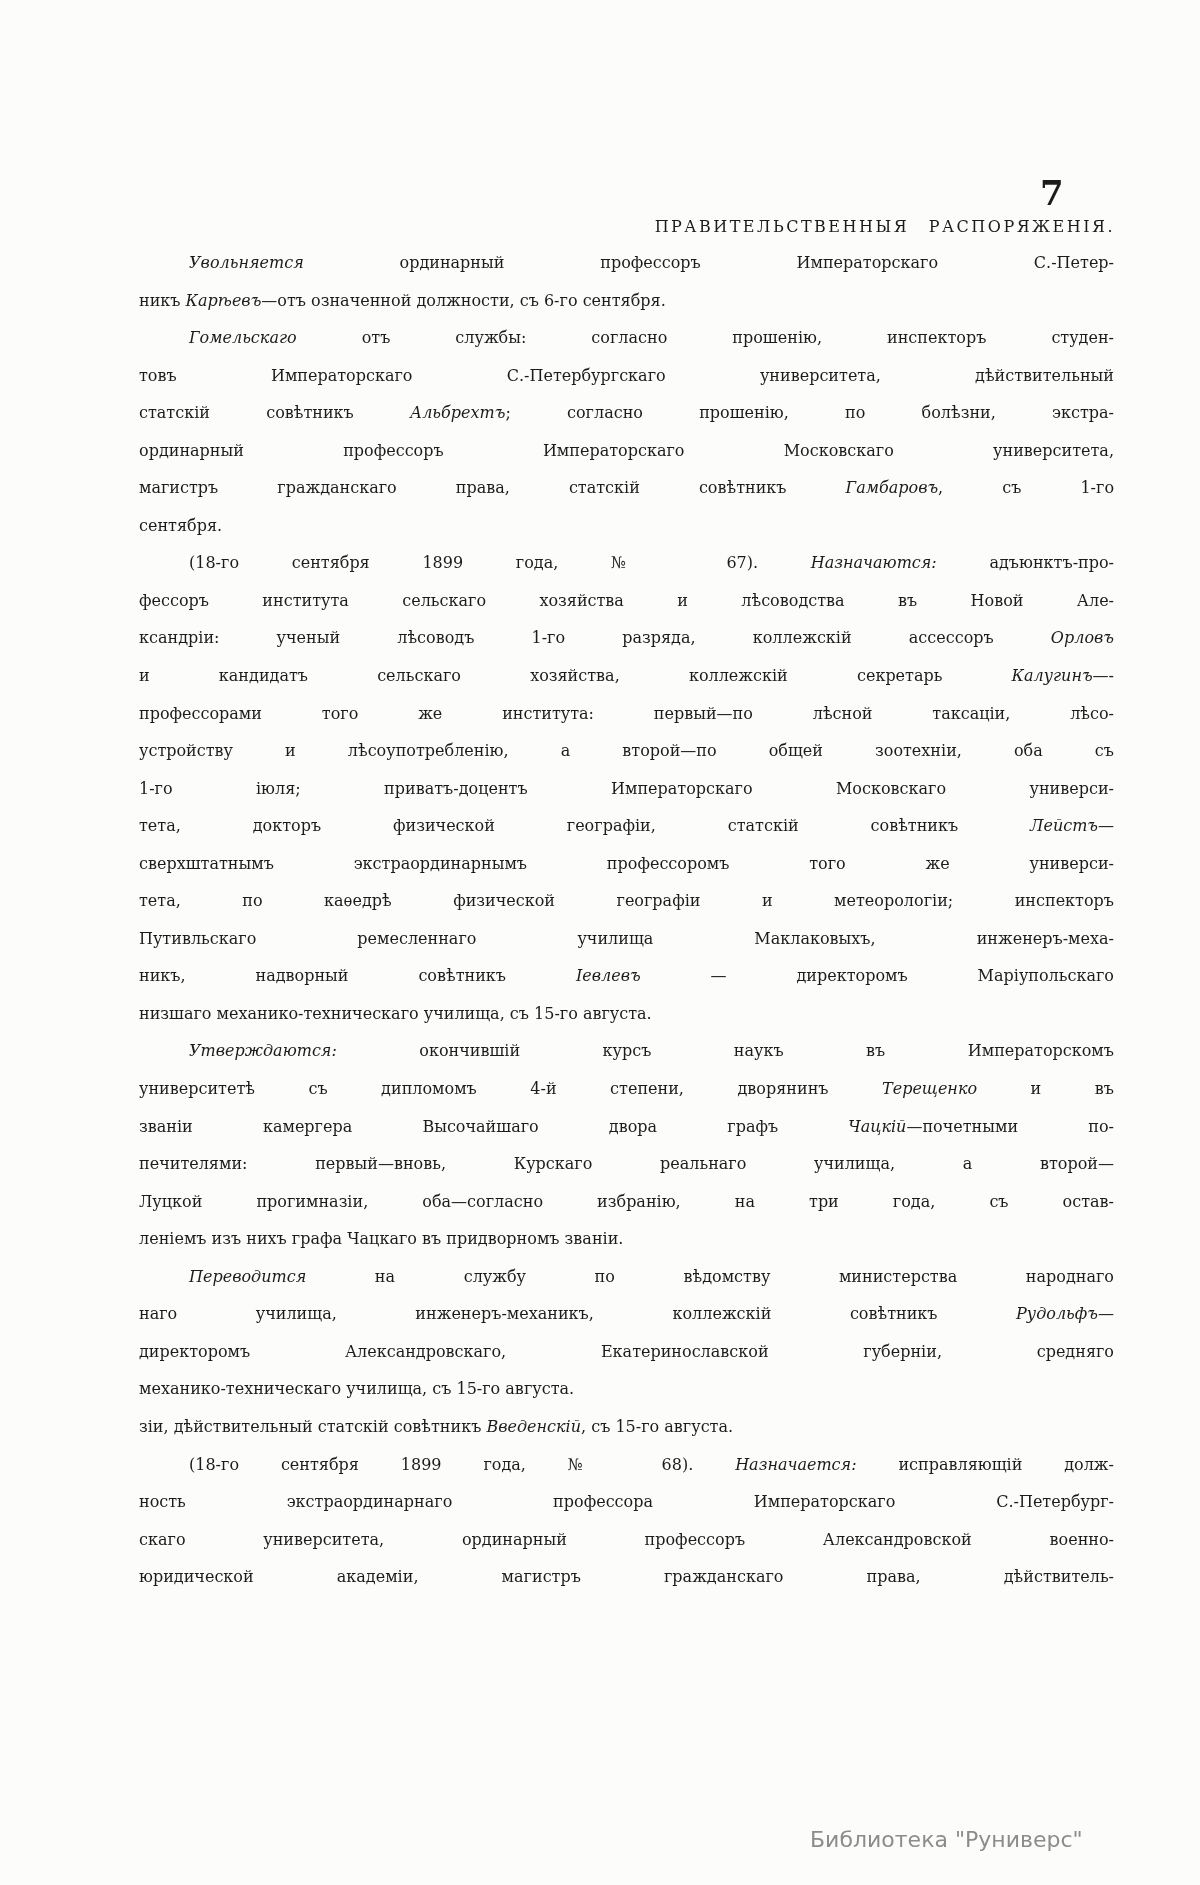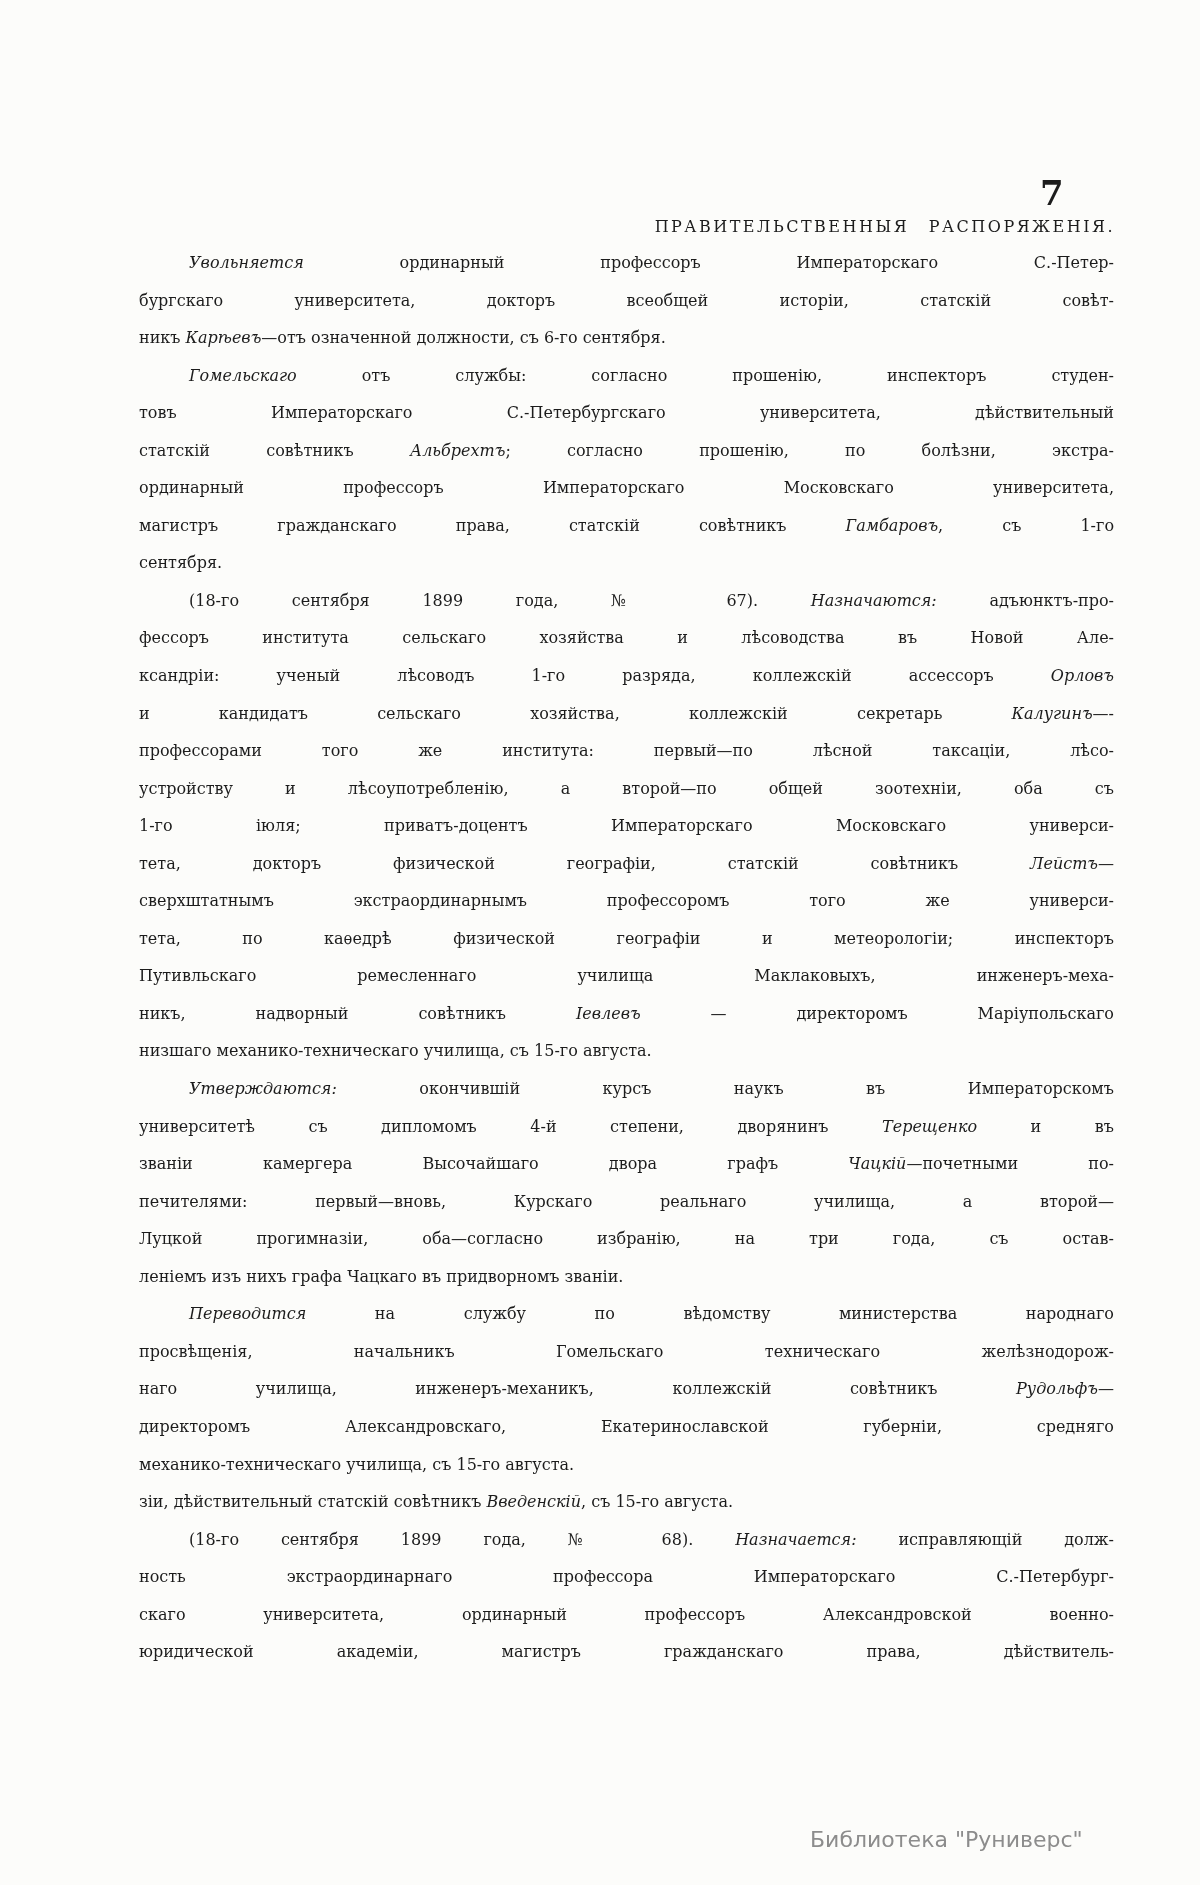--- a/index.html
+++ b/index.html
@@ -66,21 +66,20 @@
 </style>
 </head>
 <body>
 
 <div class="page" style="--paper: #fcfcfa; --ink: #1c1c1c; --wm: #8c8c8c;">
   <div class="title">ПРАВИТЕЛЬСТВЕННЫЯ РАСПОРЯЖЕНІЯ.</div>
   <div class="pagenum">7</div>
   <div class="textbody">
       <div>
         <div class="line indent"><span class="seg it">Увольняется</span><span class="seg"> ординарный профессоръ Императорскаго С.-Петер-</span></div>
-        <div class="line"><span class="seg">бургскаго университета, докторъ всеобщей исторіи, статскій совѣт-</span></div>
         <div class="line last"><span class="seg">никъ </span><span class="seg it">Карѣевъ</span><span class="seg">—отъ означенной должности, съ 6-го сентября.</span></div>
       </div>
       <div>
         <div class="line indent"><span class="seg it">Гомельскаго</span><span class="seg"> отъ службы: согласно прошенію, инспекторъ студен-</span></div>
         <div class="line"><span class="seg">товъ Императорскаго С.-Петербургскаго университета, дѣйствительный</span></div>
         <div class="line"><span class="seg">статскій совѣтникъ </span><span class="seg it">Альбрехтъ</span><span class="seg">; согласно прошенію, по болѣзни, экстра-</span></div>
         <div class="line"><span class="seg">ординарный профессоръ Императорскаго Московскаго университета,</span></div>
         <div class="line"><span class="seg">магистръ гражданскаго права, статскій совѣтникъ </span><span class="seg it">Гамбаровъ</span><span class="seg">, съ 1-го</span></div>
         <div class="line last"><span class="seg">сентября.</span></div>
       </div>
@@ -102,21 +101,20 @@
       <div>
         <div class="line indent"><span class="seg it">Утверждаются:</span><span class="seg"> окончившій курсъ наукъ въ Императорскомъ</span></div>
         <div class="line"><span class="seg">университетѣ съ дипломомъ 4-й степени, дворянинъ </span><span class="seg it">Терещенко</span><span class="seg"> и въ</span></div>
         <div class="line"><span class="seg">званіи камергера Высочайшаго двора графъ </span><span class="seg it">Чацкій</span><span class="seg">—почетными по-</span></div>
         <div class="line"><span class="seg">печителями: первый—вновь, Курскаго реальнаго училища, а второй—</span></div>
         <div class="line"><span class="seg">Луцкой прогимназіи, оба—согласно избранію, на три года, съ остав-</span></div>
         <div class="line last"><span class="seg">леніемъ изъ нихъ графа Чацкаго въ придворномъ званіи.</span></div>
       </div>
       <div>
         <div class="line indent"><span class="seg it">Переводится</span><span class="seg"> на службу по вѣдомству министерства народнаго</span></div>
-        <div class="line"><span class="seg">просвѣщенія, начальникъ Гомельскаго техническаго желѣзнодорож-</span></div>
         <div class="line"><span class="seg">наго училища, инженеръ-механикъ, коллежскій совѣтникъ </span><span class="seg it">Рудольфъ</span><span class="seg">—</span></div>
         <div class="line"><span class="seg">директоромъ Александровскаго, Екатеринославской губерніи, средняго</span></div>
         <div class="line last"><span class="seg">механико-техническаго училища, съ 15-го августа.</span></div>
       </div>
       <div>
         <div class="line last"><span class="seg">зіи, дѣйствительный статскій совѣтникъ </span><span class="seg it">Введенскій</span><span class="seg">, съ 15-го августа.</span></div>
       </div>
       <div>
         <div class="line indent"><span class="seg">(18-го сентября 1899 года, № 68). </span><span class="seg it">Назначается:</span><span class="seg"> исправляющій долж-</span></div>
         <div class="line"><span class="seg">ность экстраординарнаго профессора Императорскаго С.-Петербург-</span></div>

